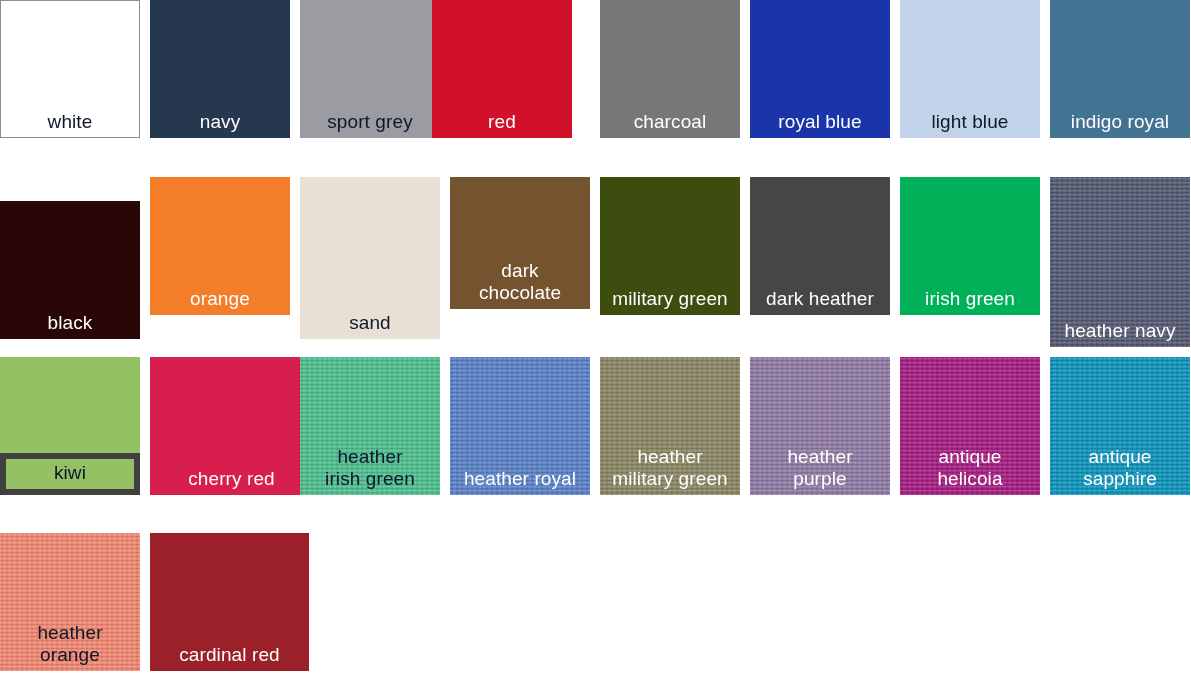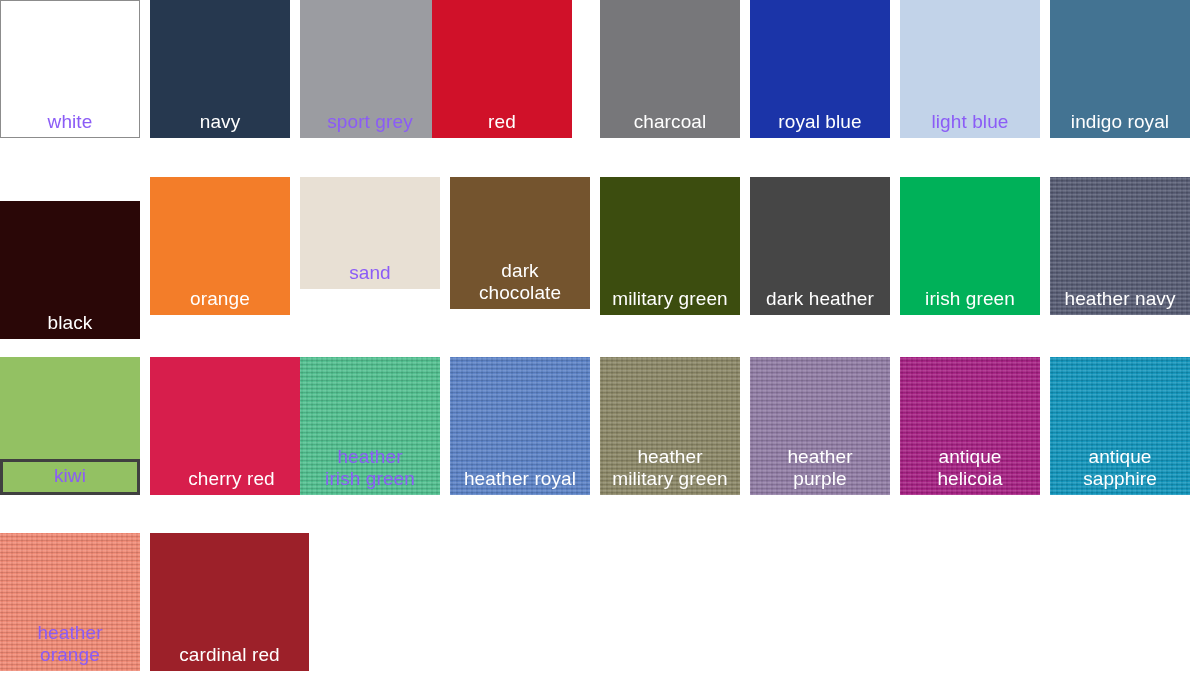--- a/index.html
+++ b/index.html
@@ -74,31 +74,31 @@
     width: 100%;
     text-align: center;
     font-size: 19px;
     line-height: 22px;
     letter-spacing: 0.1px;
     padding-bottom: 5px;
     white-space: nowrap;
   }
 
   .swatch-label.light { color: #ffffff; }
-  .swatch-label.dark  { color: #8b5cf6; }
+  .swatch-label.dark  { color: #0f172a; }
 
   
   .swatch.bordered .swatch-fill {
     border: 1px solid #8c8c8c;
     box-sizing: border-box;
   }
 
   
   .swatch.label-boxed .swatch-label {
-    border: 3px solid #404040;
+    border: 6px solid #404040;
     box-sizing: border-box;
     padding-top: 3px;
     padding-bottom: 6px;
     line-height: 21px;
   }
 </style>
 </head>
 <body>
 
 <div id="swatch-grid">
@@ -135,41 +135,41 @@
       <span class="swatch-label light">indigo royal</span>
     </div>
     <div class="swatch" style="left: 0px; top: 177px; width: 140px; height: 138px; margin-top: 24px;">
       <div class="swatch-fill" style="background-color: rgb(42, 7, 7);"></div>
       <span class="swatch-label light">black</span>
     </div>
     <div class="swatch" style="left: 150px; top: 177px; width: 140px; height: 138px;">
       <div class="swatch-fill" style="background-color: rgb(243, 125, 41);"></div>
       <span class="swatch-label light">orange</span>
     </div>
-    <div class="swatch" style="left: 300px; top: 177px; width: 140px; height: 112px; border-radius: 15px;">
+    <div class="swatch" style="left: 300px; top: 177px; width: 140px; height: 162px; border-radius: 15px;">
       <div class="swatch-fill" style="background-color: rgb(232, 224, 212);"></div>
       <span class="swatch-label dark">sand</span>
     </div>
     <div class="swatch" style="left: 450px; top: 177px; width: 140px; height: 132px;">
       <div class="swatch-fill" style="background-color: rgb(116, 84, 46);"></div>
       <span class="swatch-label light">dark<br>chocolate</span>
     </div>
     <div class="swatch" style="left: 600px; top: 177px; width: 140px; height: 138px;">
       <div class="swatch-fill" style="background-color: rgb(60, 77, 15);"></div>
       <span class="swatch-label light">military green</span>
     </div>
     <div class="swatch" style="left: 750px; top: 177px; width: 140px; height: 138px;">
       <div class="swatch-fill" style="background-color: rgb(70, 70, 70);"></div>
       <span class="swatch-label light">dark heather</span>
     </div>
     <div class="swatch" style="left: 900px; top: 177px; width: 140px; height: 138px;">
       <div class="swatch-fill" style="background-color: rgb(0, 177, 89);"></div>
       <span class="swatch-label light">irish green</span>
     </div>
-    <div class="swatch" style="left: 1050px; top: 177px; width: 140px; height: 138px;">
+    <div class="swatch" style="left: 1050px; top: 177px; width: 140px; height: 170px;">
       <div class="swatch-fill heather" style="background-color: rgb(85, 90, 114);"></div>
       <span class="swatch-label light">heather navy</span>
     </div>
     <div class="swatch label-boxed" style="left: 0px; top: 357px; width: 140px; height: 138px;">
       <div class="swatch-fill" style="background-color: rgb(147, 193, 99);"></div>
       <span class="swatch-label dark">kiwi</span>
     </div>
     <div class="swatch" style="left: 150px; top: 357px; width: 163px; height: 138px;">
       <div class="swatch-fill" style="background-color: rgb(215, 30, 76);"></div>
       <span class="swatch-label light">cherry red</span>

